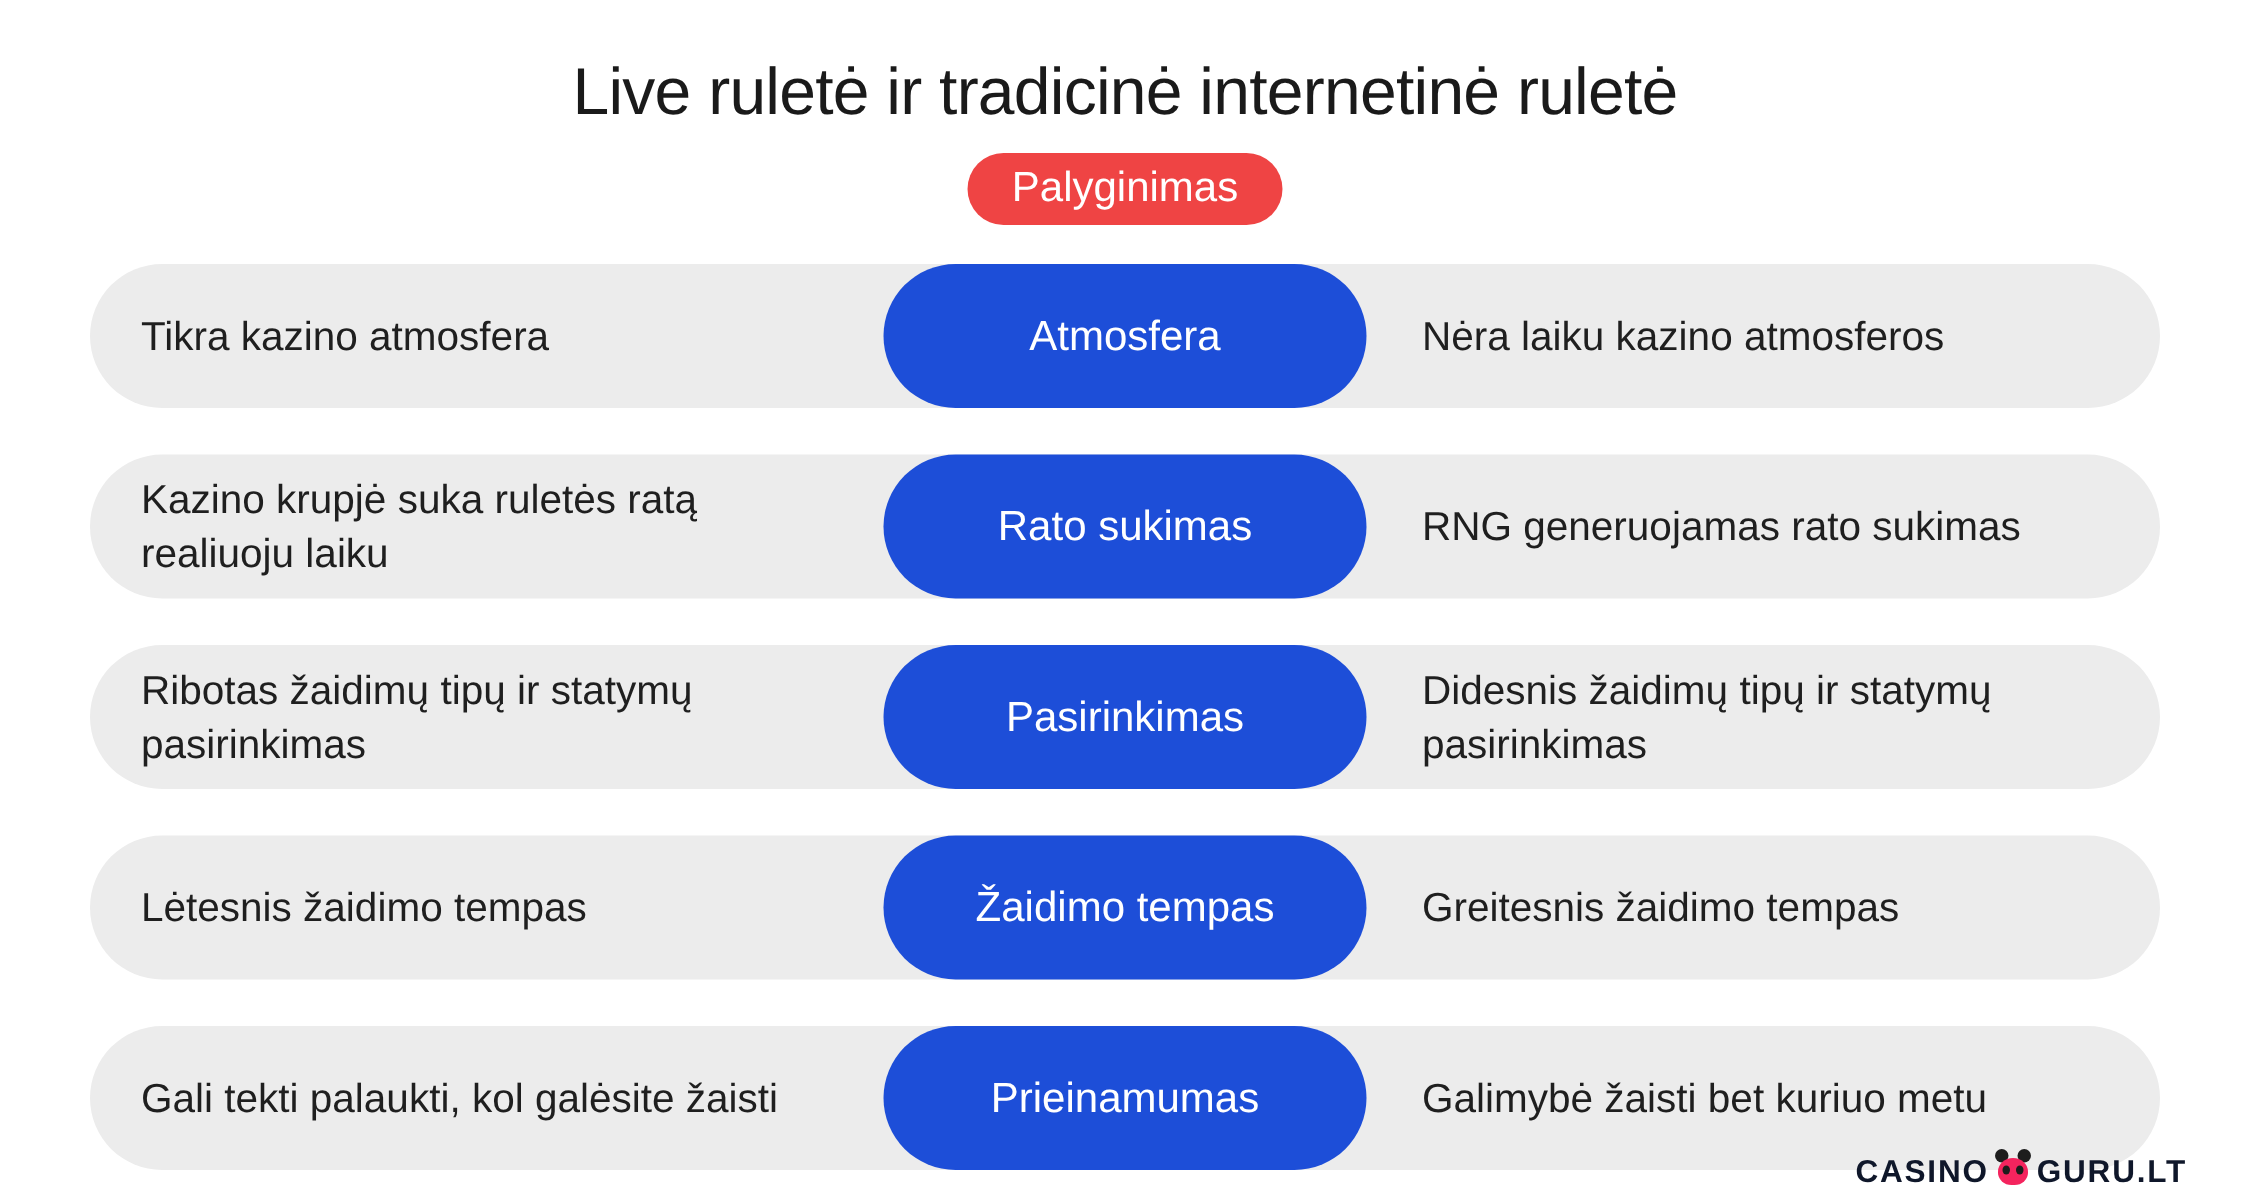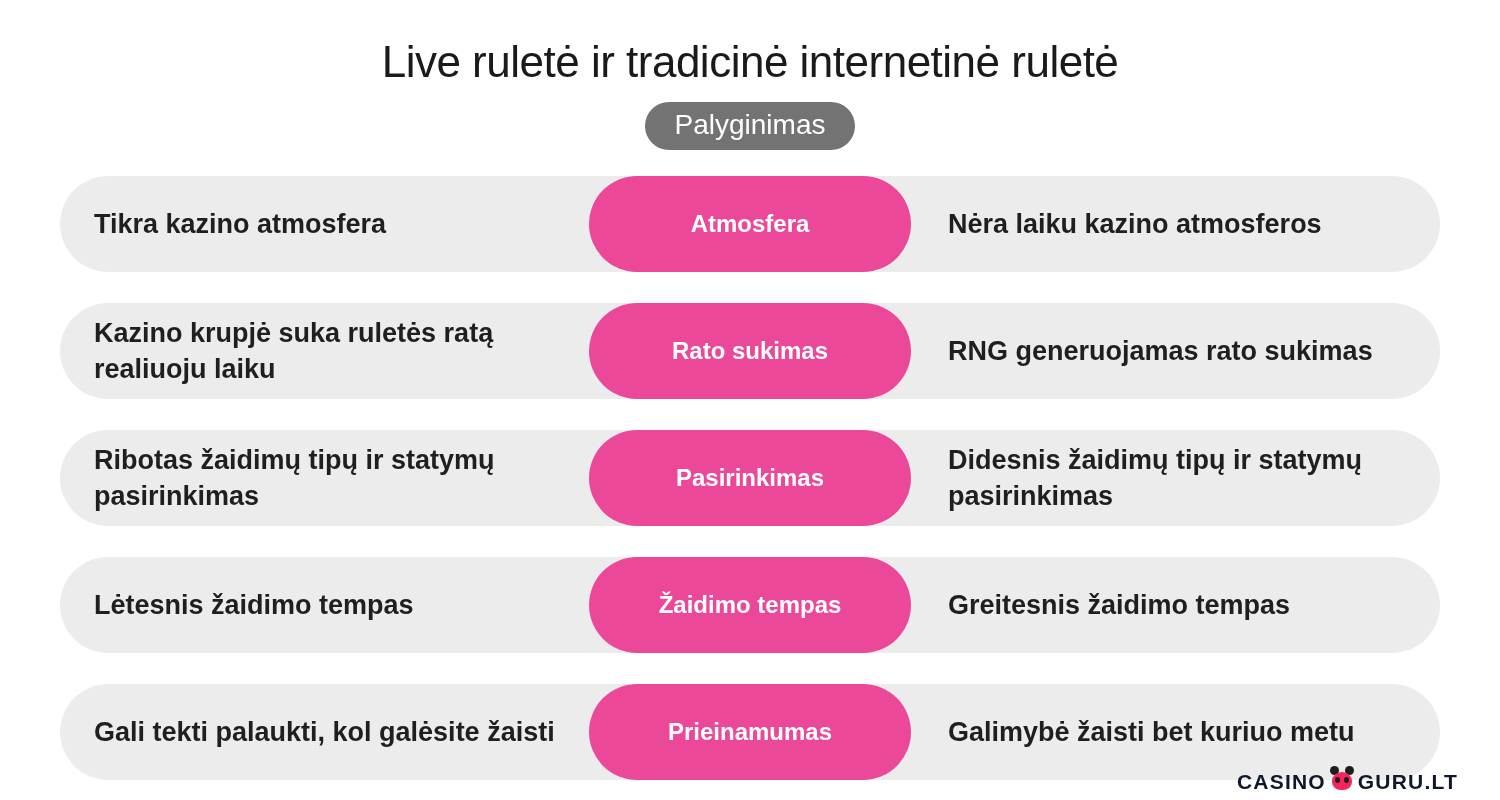--- a/index.html
+++ b/index.html
@@ -29,38 +29,37 @@
     margin: 16px;
     padding-top: 22px;
     line-height: 1.1;
   }
   .badge-wrap {
     display: flex;
     justify-content: center;
     margin-top: 14px;
   }
   .badge {
-    background: #737373;
+    background: #ef4444;
     color: #ffffff;
     font-size: 28px;
     border-radius: 26px;
     padding: 9px 30px 11px 30px;
     line-height: 1;
     display: inline-block;
   }
   .rows {
     margin-top: 26px;
     padding: 0 60px;
     box-sizing: border-box;
   }
   .row {
     position: relative;
     height: 113px;
     margin-bottom: 14px;
-    font-weight: bold;
   }
   .row.gap-after {
   }
   .row-bar {
     position: absolute;
     left: 0;
     right: 0;
     top: 0;
     height: 96px;
     background: #ececec;
@@ -89,27 +88,27 @@
     padding-left: 28px;
     padding-right: 20px;
   }
   .pill {
     position: absolute;
     left: 50%;
     transform: translateX(-50%);
     top: 0;
     width: 322px;
     height: 96px;
-    background: #ec4899;
+    background: #1d4ed8;
     border-radius: 48px;
     display: flex;
     align-items: center;
     justify-content: center;
     color: #ffffff;
-    font-size: 24px;
+    font-size: 28px;
     text-align: center;
   }
   .logo {
     position: absolute;
     right: 42px;
     bottom: 22px;
     display: flex;
     align-items: flex-end;
     gap: 2px;
   }

